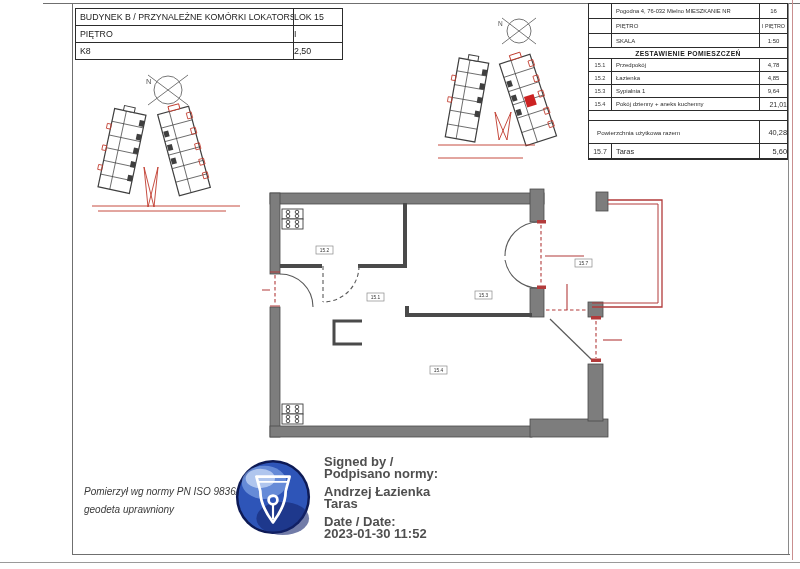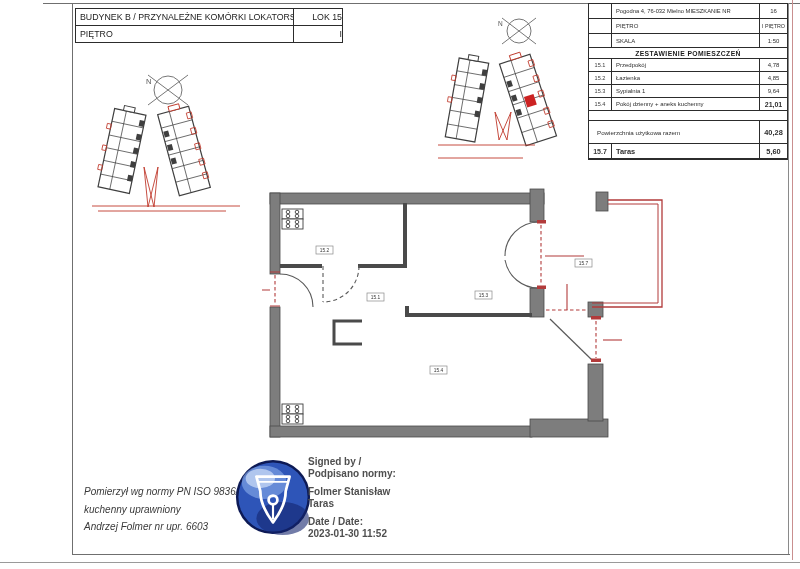--- a/index.html
+++ b/index.html
@@ -12,42 +12,42 @@
   .frame-left{left:72px;top:3px;width:0;height:551px;border-left:1.5px solid #6f6f6f;}
   .frame-bottom{left:72px;top:554px;width:718px;height:0;border-top:1.5px solid #6f6f6f;}
   .frame-right-gray{left:788px;top:3px;width:0;height:551px;border-left:1.2px solid #8a8a8a;}
   .frame-right-red{left:791.5px;top:0px;width:0;height:560px;border-left:1.6px solid #c98f8f;}
   .outer-bottom-line{left:0;top:562px;width:800px;height:0;border-top:1.6px solid #9a9a9a;}
 
   
   .tbl-left{left:75px;top:8px;width:268px;border-collapse:collapse;table-layout:fixed;}
   .tbl-left td{border:1.4px solid #2c2c2c;height:16px;font-size:8.8px;color:#1c1c1c;
                padding:0 4px;white-space:nowrap;overflow:hidden;}
-  .tbl-left td.val{width:48px;text-align:right;padding:0;}
+  .tbl-left td.val{width:48px;text-align:left;padding:0;}
 
   
   .rt{left:588px;top:3px;width:198px;border:1.1px solid #2c2c2c;background:#fff;}
   .rt-row{display:flex;border-bottom:1px solid #2c2c2c;align-items:center;}
   .rt-row:last-child{border-bottom:1.1px solid #2c2c2c;}
   .rt-num{width:22px;align-self:stretch;border-right:1px solid #2c2c2c;font-size:5.6px;
           color:#3a3a3a;display:flex;align-items:center;justify-content:center;flex:none;}
   .rt-name{flex:1;align-self:stretch;border-right:1px solid #2c2c2c;font-size:6px;color:#2e2e2e;
            display:flex;align-items:center;padding-left:4px;white-space:nowrap;overflow:hidden;}
   .rt-val{width:27px;flex:none;text-align:center;font-size:6px;color:#2e2e2e;}
   .h15{height:14px;} .h14{height:13px;} .h13{height:12px;} .h11{height:10px;} .h10{height:9px;} .h23{height:22px;}
   .rt-header{justify-content:center;font-size:6.8px;font-weight:bold;letter-spacing:.4px;color:#1c1c1c;
              border-right:none;padding-left:0;}
-  .bold{font-weight:bold;} .fs7{font-size:7px;} .fs75{font-size:7.4px;}
+  .bold{font-weight:normal;text-align:right;} .fs7{font-size:7px;} .fs75{font-size:7.4px;}
   .rt-val-clip{font-size:5.4px;white-space:nowrap;overflow:hidden;}
 
   
   .surveyor{left:84px;top:483px;font-style:italic;font-size:10px;line-height:17.5px;color:#3a3a3a;}
 
   
-  .sig-text{left:308px;top:456px;font-size:10px;font-weight:bold;line-height:11.5px;color:#4f4f4f;}
+  .sig-text{left:324px;top:456px;font-size:13px;font-weight:bold;line-height:11.5px;color:#4f4f4f;}
   .sig-gap{height:7px;}
 
   svg text{font-family:"Liberation Sans",sans-serif;}
 </style>
 </head>
 <body>
 
 <div id="canvas">
 
   <div class="abs frame-top"></div>
@@ -59,20 +59,24 @@
 
   <table class="abs tbl-left">
     <tbody>
         <tr>
       <td>BUDYNEK B / PRZYNALEŻNE KOMÓRKI LOKATORSKIE</td>
       <td class="val">LOK 15</td>
     </tr>
     <tr>
       <td>PIĘTRO</td>
       <td class="val">I</td>
+    </tr>
+    <tr>
+      <td>K8</td>
+      <td class="val">2,50</td>
     </tr>
   </tbody>
     </table>
 
   <div class="abs rt">
     <div class="rt-row h15">
       <div class="rt-num"></div>
       <div class="rt-name" style="font-size:5.8px">Pogodna 4, 76-032 Mielno MIESZKANIE NR</div>
       <div class="rt-val">16</div>
     </div>
@@ -305,41 +309,40 @@
       </g>
       <g>
         <rect x="313" y="75" width="17" height="8" fill="#fff" stroke="#8a8a8a" stroke-width="0.7"></rect>
         <text x="321.5" y="81">15.7</text>
       </g>
     </g>
   </svg>
 
   <div class="abs surveyor">
     <div>Pomierzył wg normy  PN ISO 9836/97</div>
-    <div>kuchenny uprawniony</div>
-    <div>Andrzej Folmer nr upr. 6603</div>
+    <div>geodeta uprawniony</div>
   </div>
 
   <svg class="abs" style="left:234px;top:458px" width="78" height="78" viewBox="-40 -40 80 80">
     <circle r="38" fill="#0d1a55"></circle>
     <circle r="35.5" fill="#2e55b8"></circle>
     <ellipse cx="10" cy="22" rx="27" ry="17" fill="#14246e" opacity="0.6"></ellipse>
     <ellipse cx="-9" cy="-15" rx="23" ry="17" fill="#7fa3e4" opacity="0.7"></ellipse>
     <ellipse cx="-13" cy="-19" rx="15" ry="10" fill="#c9d9f5" opacity="0.75"></ellipse>
     <g stroke="#fff" stroke-width="2.8" fill="none" stroke-linejoin="round" stroke-linecap="round">
       <path d="M-17 -21 H17 L13 -6 Q13 9 0 26 Q-13 9 -13 -6 Z"></path>
       <path d="M-14.5 -15.5 H14.5" stroke-width="2"></path>
       <circle cy="3" r="4.5"></circle>
       <path d="M0 7.5 V22" stroke-width="2.2"></path>
     </g>
   </svg>
   <div class="abs sig-text">
     <div>Signed by /</div>
     <div>Podpisano normy:</div>
     <div class="sig-gap"></div>
-    <div>Folmer Stanisław</div>
+    <div>Andrzej Łazienka</div>
     <div>Taras</div>
     <div class="sig-gap"></div>
     <div>Date / Date:</div>
     <div>2023-01-30 11:52</div>
   </div>
 
 </div>
 
 </body></html>

